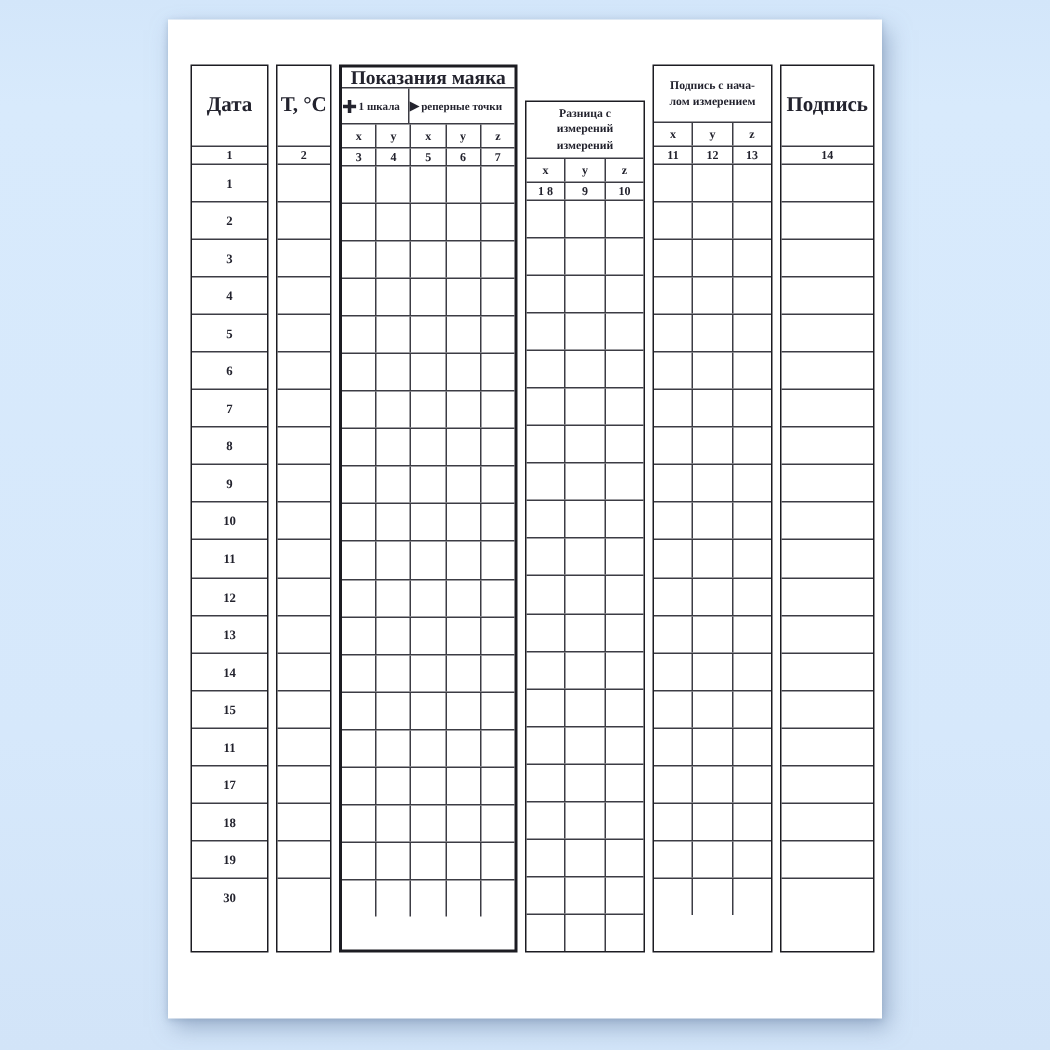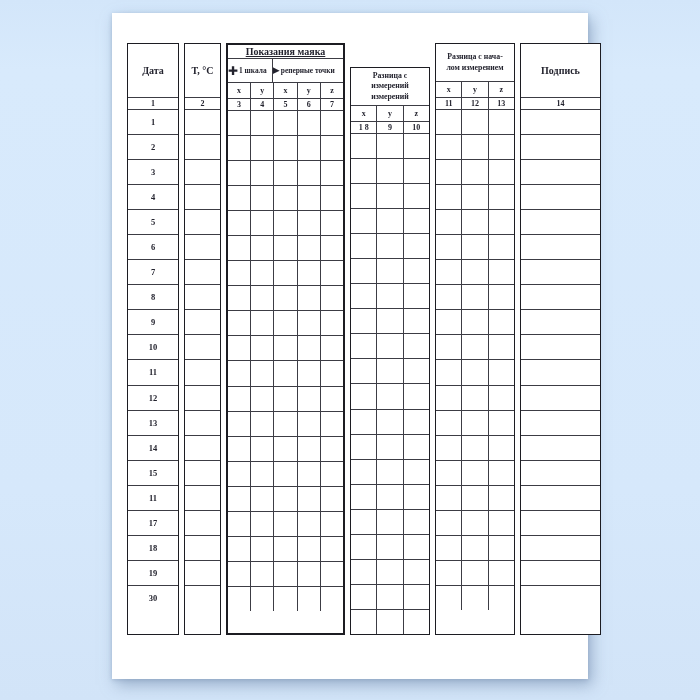--- a/index.html
+++ b/index.html
@@ -21,31 +21,31 @@
     display:flex; gap:5px; align-items:stretch;
     color:#23232e; font-weight:bold;
   }
   .grp {
     box-sizing:border-box; flex:none;
     border:1.5px solid #1c1c22; background:#fff;
     display:flex; flex-direction:column;
   }
   .grp.thick { border-width:2px; }
   .w-date { width:52px; } .w-temp { width:37px; } .w-beacon { width:119px; }
-  .w-prev { width:80px;margin-top:24px; } .w-start { width:80px; } .w-sign { width:81px; }
+  .w-prev { width:80px;margin-top:24px; } .w-start { width:80px; } .w-sign { width:63px; }
 
   .hdr-single {
     box-sizing:border-box; height:53px;
     display:flex; align-items:center; justify-content:center; text-align:left;
-    font-size:10px;
+    font-size:14px;
   }
   .b-title {
     box-sizing:border-box; height:14px; border-bottom:1px solid #3c3c44;
     display:flex; align-items:center; justify-content:center;
-    font-size:10px; white-space:nowrap;text-decoration:underline;
+    font-size:13px; white-space:nowrap;
   }
   .b-sub {
     box-sizing:border-box; height:24px; border-bottom:1px solid #3c3c44;
     display:flex;
   }
   .b-sub > div {
     box-sizing:border-box; display:flex; align-items:center;
     font-size:7.4px; white-space:nowrap; overflow:hidden;
   }
   .b-scale { width:39%; border-right:1px solid #3c3c44; }
@@ -509,21 +509,21 @@
             <div class="row">
               <div class="cell"></div>
               <div class="cell"></div>
               <div class="cell"></div>
             </div>
           </div>
       </section>
 
       <section class="grp w-start">
         <div class="d-title">
-            <div class="tline">Разница с нача-</div>
+            <div class="tline">Подпись с нача-</div>
             <div class="tline">лом измерением</div>
           </div>
         <div class="axisrow">
             <div class="cell">х</div>
             <div class="cell">у</div>
             <div class="cell">z</div>
           </div>
         <div class="numrow">
             <div class="cell">11</div>
             <div class="cell">12</div>

